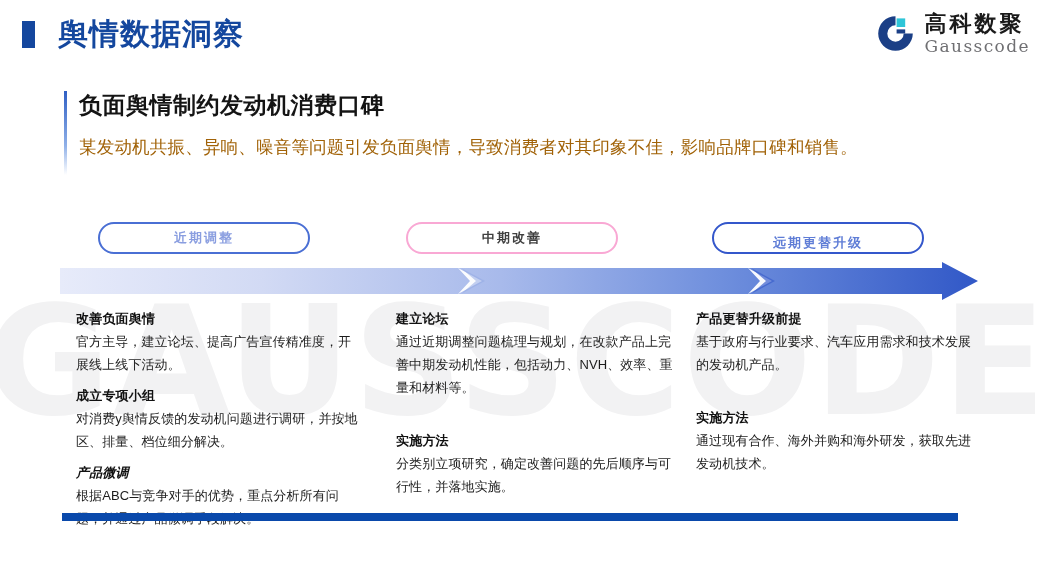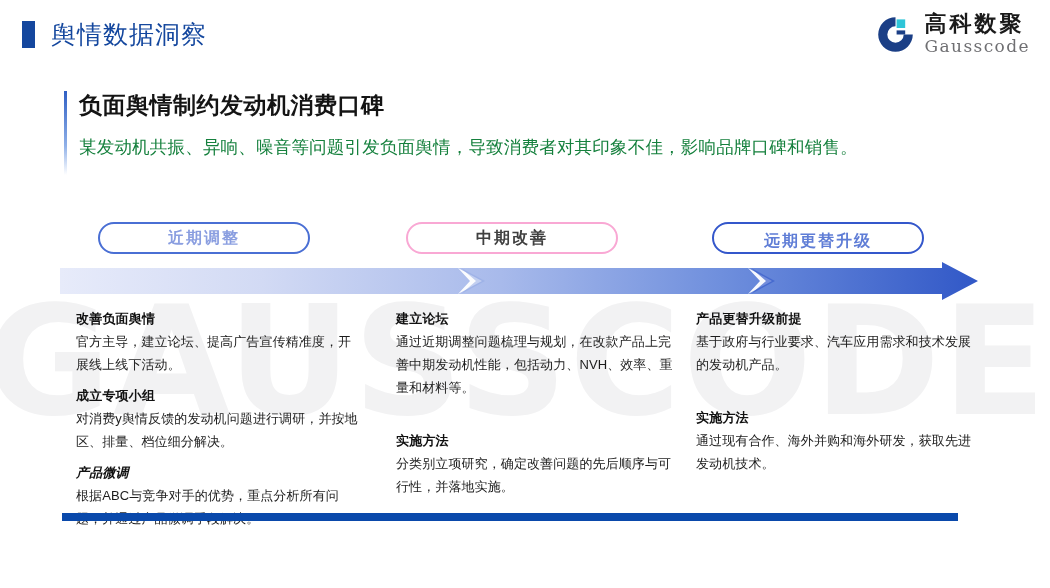--- a/index.html
+++ b/index.html
@@ -43,32 +43,32 @@
     z-index: 5;
   }
   .hdr-bullet {
     position: absolute;
     left: 22px; top: 21px;
     width: 13px; height: 27px;
     background: #14479e;
   }
   .hdr-title {
     position: absolute;
-    left: 51px; top: 15px;
-    font-size: 25px;
-    font-weight: 400;
+    left: 58px; top: 15px;
+    font-size: 30px;
+    font-weight: 700;
     color: #14479e;
     letter-spacing: 1px;
     line-height: 38px;
   }
   .logo {
     position: absolute;
     right: 20px; top: 13px;
     display: flex;
-    align-items: flex-end;
+    align-items: flex-start;
     gap: 9px;
   }
   .logo-mark { width: 41px; height: 41px; position: relative; }
   .logo-text { display: flex; flex-direction: column; line-height: 1; }
   .logo-cn {
     font-size: 22px; font-weight: 700; color: #1a1a1a;
     letter-spacing: 3px;
   }
   .logo-en {
     font-size: 17px; color: #6f6f72; letter-spacing: 1.4px;
@@ -93,35 +93,35 @@
     font-size: 23px;
     font-weight: 700;
     color: #141414;
     letter-spacing: 0.5px;
     line-height: 34px;
   }
   .intro-sub {
     margin-left: 15px;
     margin-top: 12px;
     font-size: 17.5px;
-    color: #15803d;
+    color: #a16207;
     letter-spacing: 0.2px;
     line-height: 26px;
   }
 
   
   .pill {
     position: absolute;
     height: 32px;
     border-radius: 16px;
     display: flex;
     align-items: center;
     justify-content: center;
     background: #ffffff;
-    font-size: 16px;
+    font-size: 13px;
     font-weight: 700;
     letter-spacing: 2px;
     z-index: 6;
   }
   #pill-0 { left: 98px;  top: 222px; width: 212px; border: 2px solid #4a6fd4; color: #8a9ee0; }
   #pill-1 { left: 406px; top: 222px; width: 212px; border: 2px solid #f9a8d4; color: #404040; }
   #pill-2 { left: 712px; top: 222px; width: 212px; border: 2px solid #3457cb; color: #5f7dd6; align-items: flex-end; }
 
   
   .arrow-wrap {

